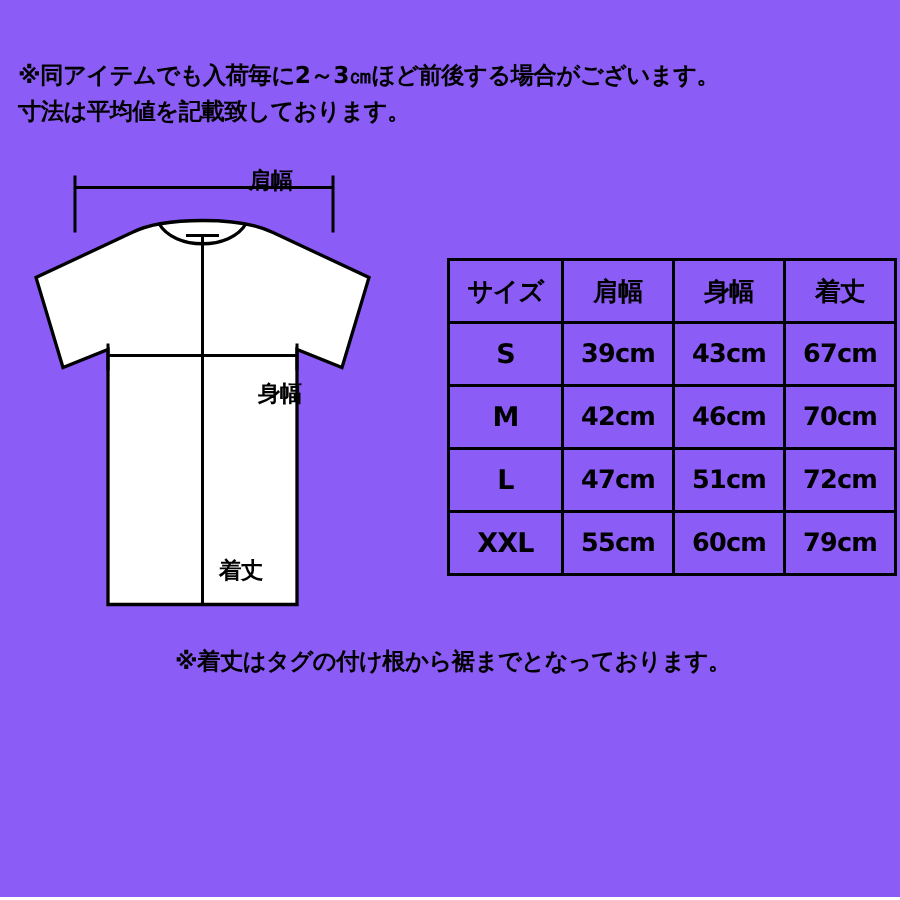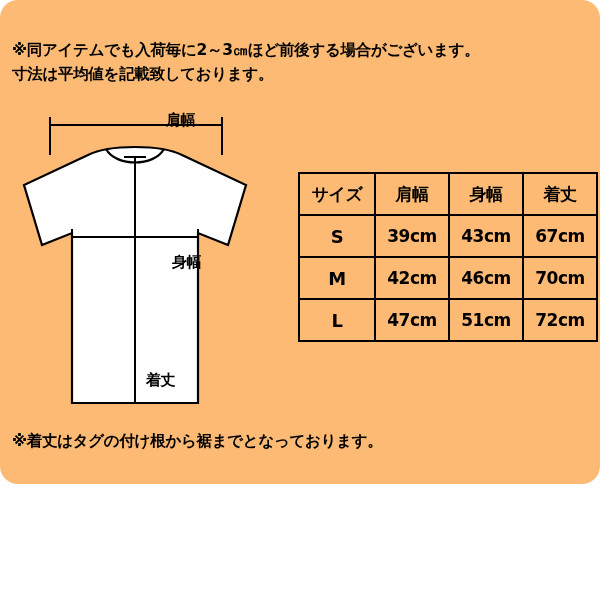--- a/index.html
+++ b/index.html
@@ -3,26 +3,25 @@
 <meta charset="utf-8">
 <style>
   html, body {
     margin: 0;
     padding: 0;
     background: #ffffff;
   }
   #page {
     position: relative;
     width: 600px;
-    height: 484px;
-    background: #fdba74;
+    height: 598px;
+    background: #8b5cf6;
     font-family: "DejaVu Sans", sans-serif;
     color: #000000;
     overflow: hidden;
-    border-radius: 18px;
   }
 
   
   .note-top {
     position: absolute;
     left: 12px;
     top: 38px;
     width: 580px;
     font-size: 15.5px;
     line-height: 1.55;
@@ -34,20 +33,21 @@
   
   .note-bottom {
     position: absolute;
     left: 12px;
     top: 430px;
     width: 580px;
     font-size: 15.5px;
     line-height: 1.5;
     font-weight: 700;
     letter-spacing: -0.3px;
+    text-align: center;
   }
 
   
   .diagram {
     position: absolute;
     left: 0px;
     top: 105px;
     width: 290px;
     height: 320px;
   }
@@ -164,19 +164,25 @@
           <td class="col-a">42cm</td>
           <td class="col-b">46cm</td>
           <td class="col-c">70cm</td>
         </tr>
         <tr>
           <td class="col-size size-name">L</td>
           <td class="col-a">47cm</td>
           <td class="col-b">51cm</td>
           <td class="col-c">72cm</td>
         </tr>
+        <tr>
+          <td class="col-size size-name">XXL</td>
+          <td class="col-a">55cm</td>
+          <td class="col-b">60cm</td>
+          <td class="col-c">79cm</td>
+        </tr>
       </tbody>
     </table>
   </div>
 
   <div class="note-bottom">※着丈はタグの付け根から裾までとなっております。</div>
 
 </div>
 
 </body></html>

